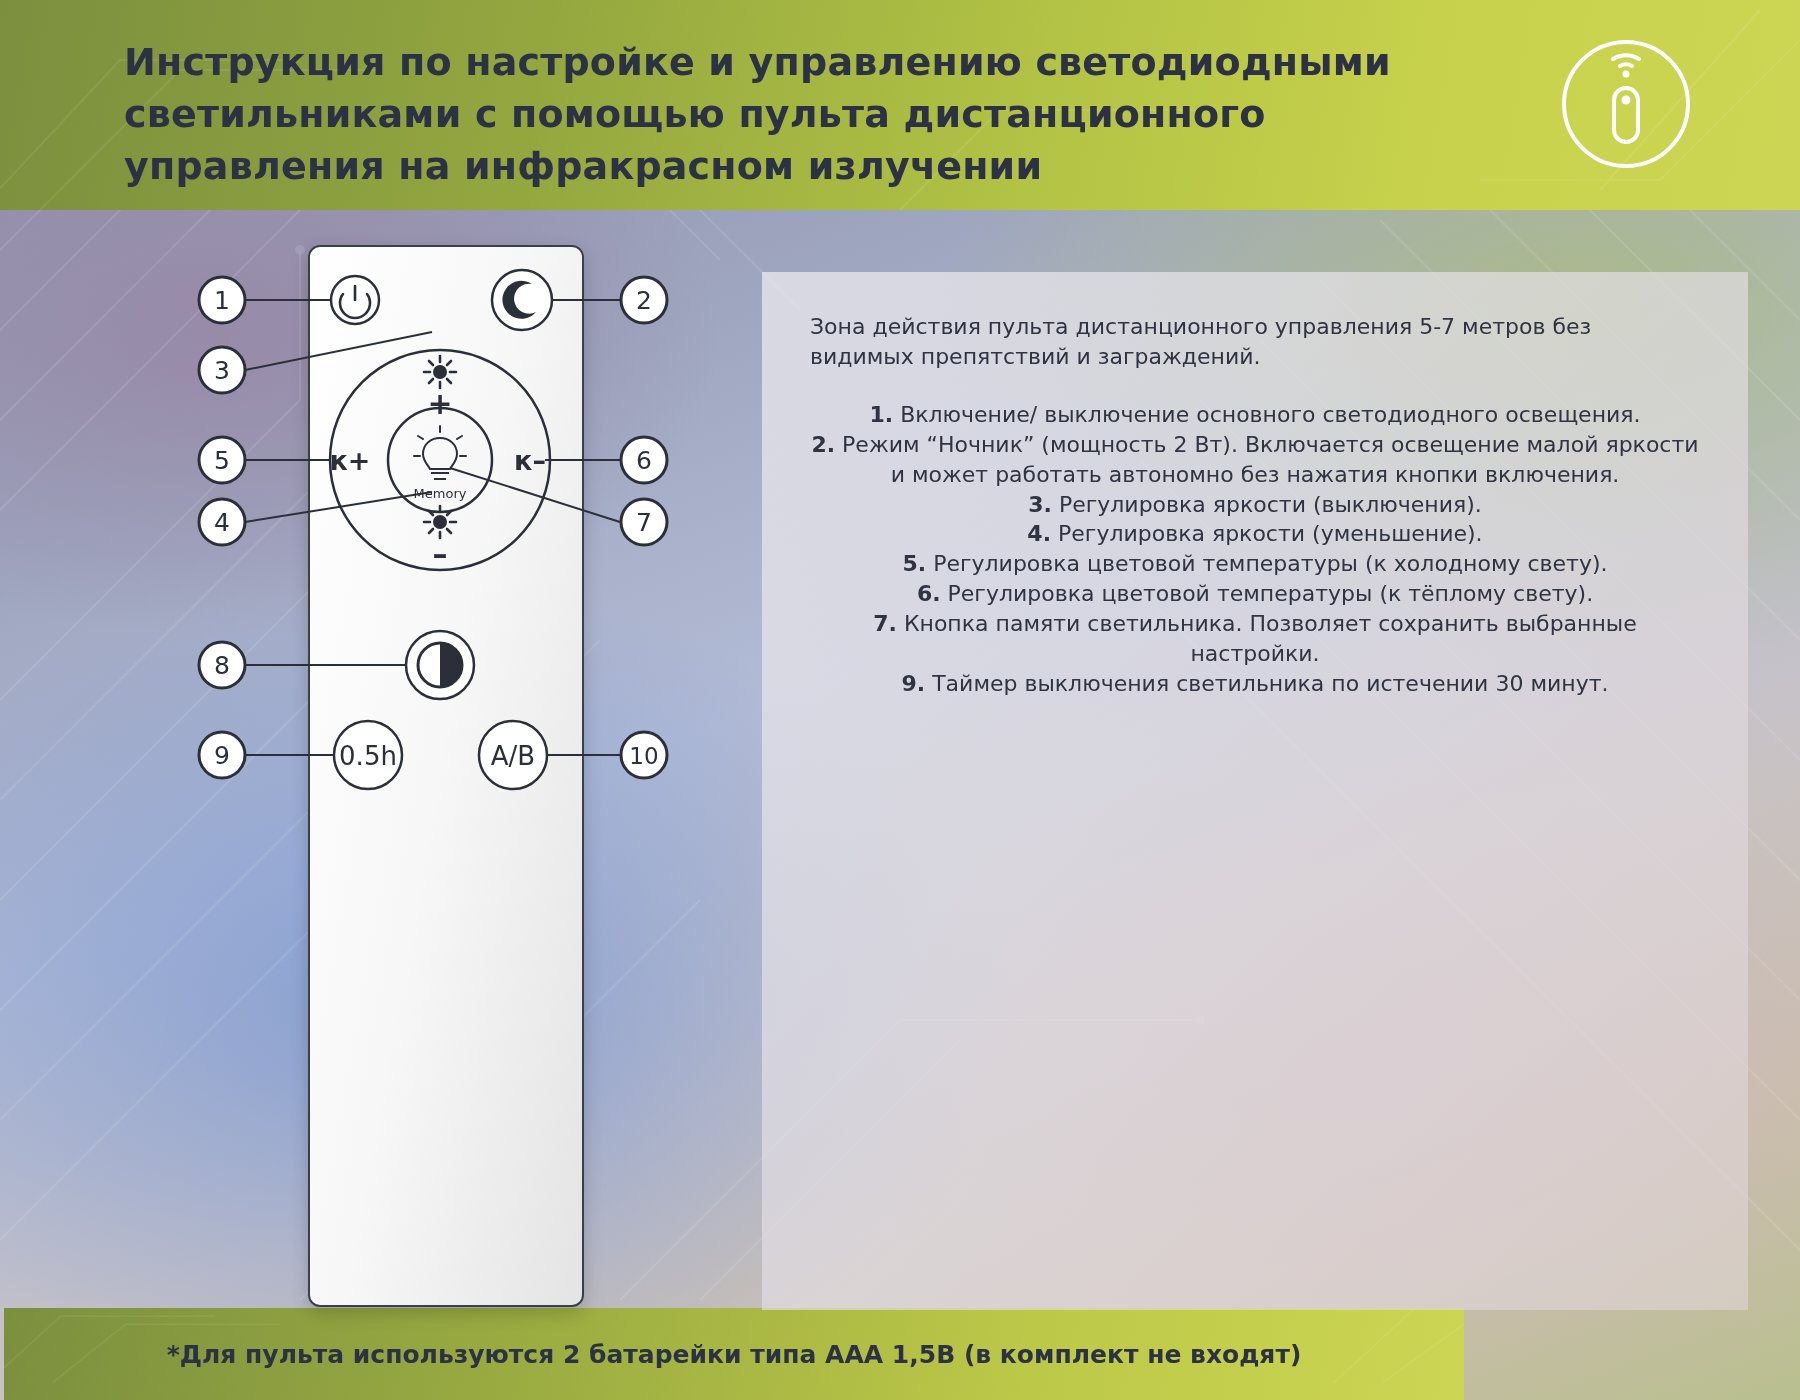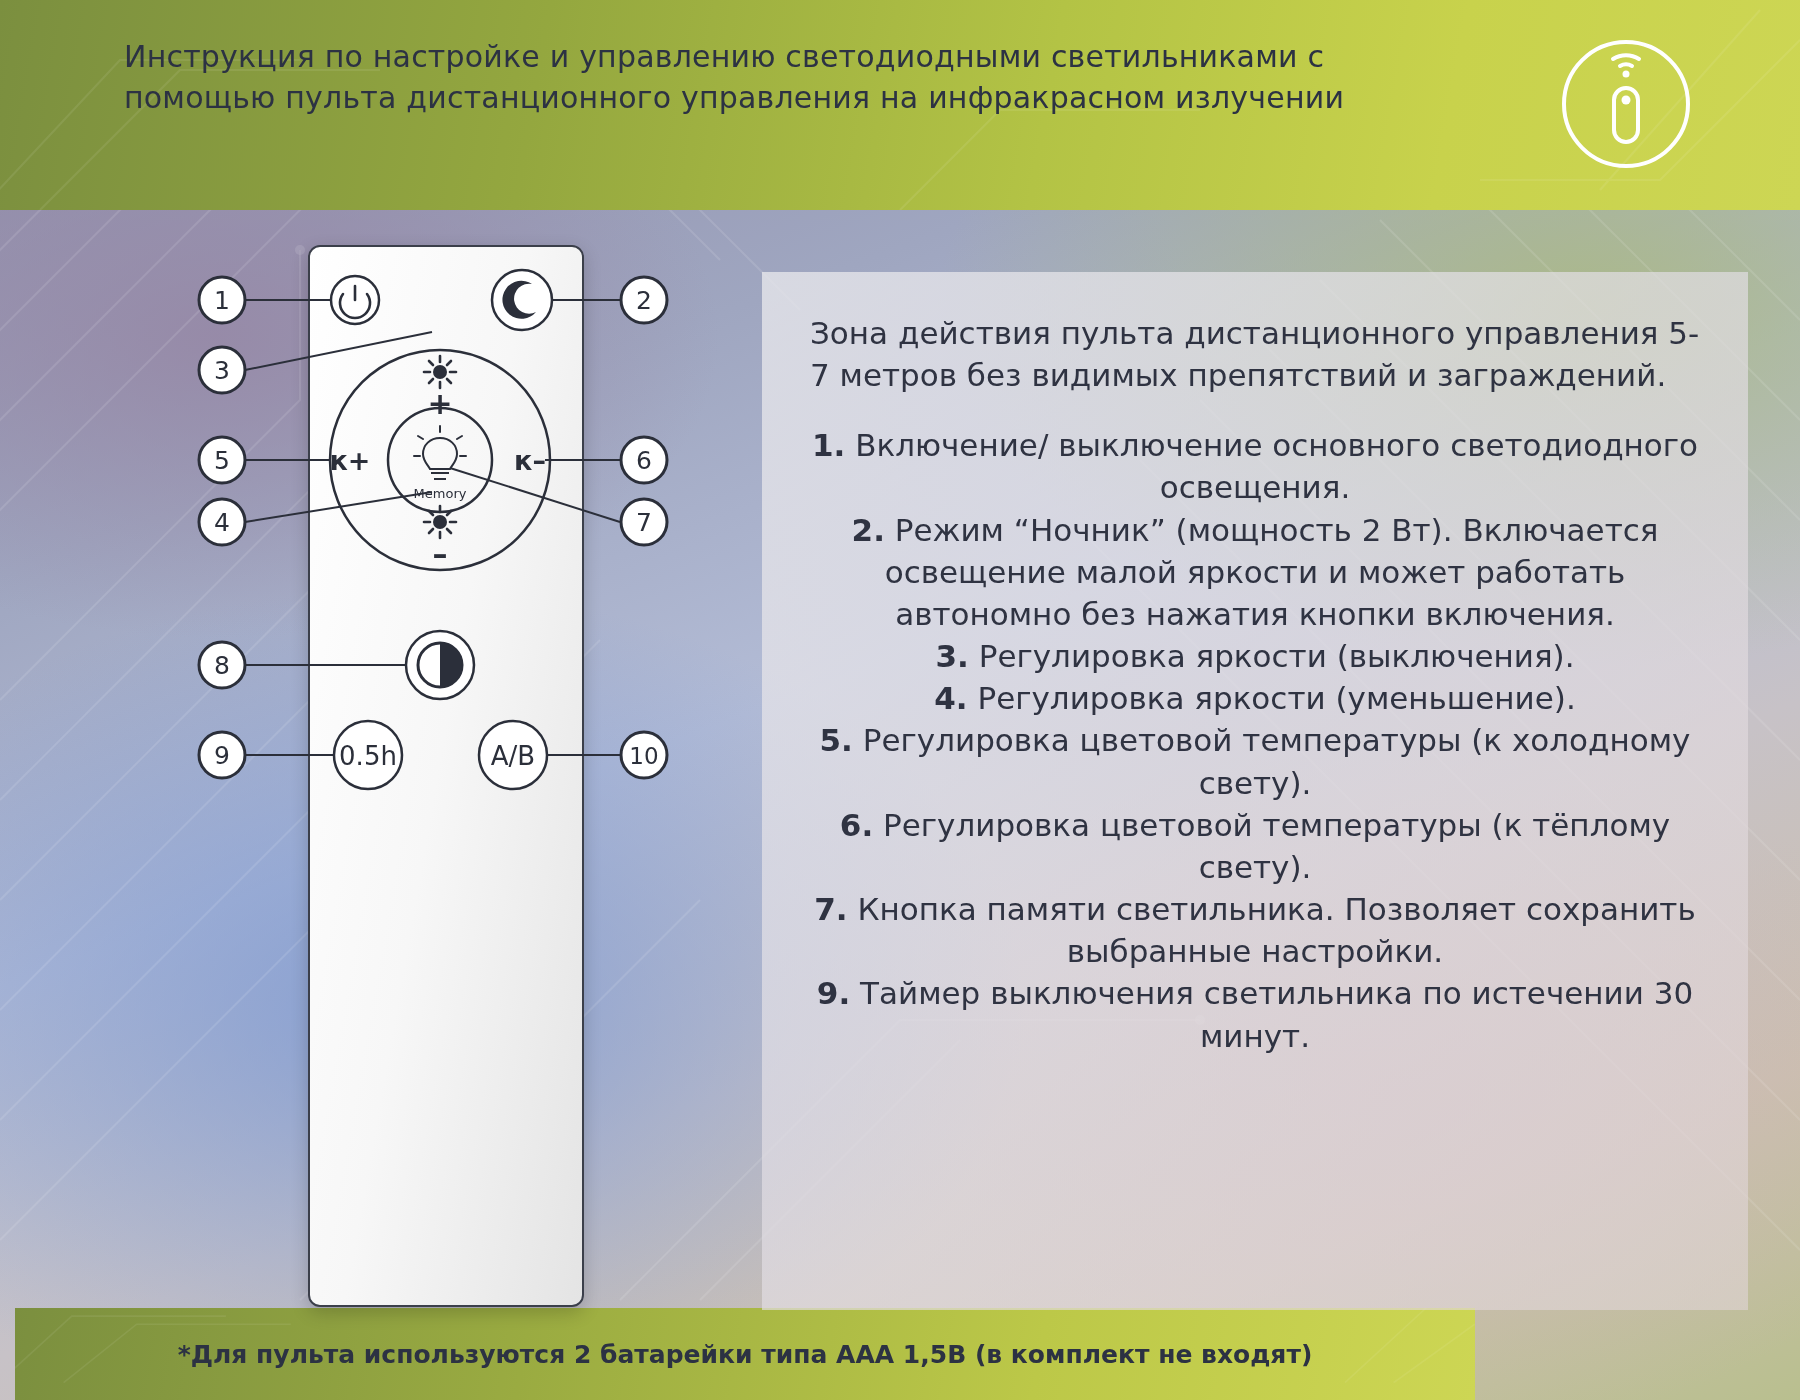--- a/index.html
+++ b/index.html
@@ -24,44 +24,44 @@
   .bg-lines{position:absolute;inset:0;opacity:.22;}
 
   
   .banner{
     position:absolute;left:0;top:0;width:1800px;height:210px;
     background:linear-gradient(100deg,#7b8f3f 0%, #94a73f 30%, #b3c345 58%, #c8d24c 80%, #cdd654 100%);
   }
   .banner-lines{position:absolute;inset:0;opacity:.18;}
   .banner h1{
     position:absolute;left:124px;top:36px;width:1350px;margin:0;
-    color:#2c3243;font-size:30px;line-height:1.37;font-weight:normal;
+    color:#2c3243;font-size:38px;line-height:1.37;font-weight:bold;
     font-family:"DejaVu Sans", sans-serif;
     letter-spacing:.2px;
   }
   .banner-icon{position:absolute;right:108px;top:38px;width:132px;height:132px;}
 
   
   .footer{
-    position:absolute;left:15px;bottom:0;width:1460px;height:92px;
+    position:absolute;left:4px;bottom:0;width:1460px;height:92px;
     background:linear-gradient(100deg,#7b8f3f 0%, #9aab41 35%, #bcc848 70%, #cdd654 100%);
   }
   .footer-lines{position:absolute;inset:0;opacity:.18;}
   .footer p{
     position:absolute;left:0;right:0;top:50%;transform:translateY(-50%);
     margin:0;text-align:center;color:#2c3243;font-size:25px;font-weight:bold;
   }
 
   
   .panel{
     position:absolute;left:762px;top:272px;width:986px;height:1038px;
     background:linear-gradient(135deg, rgba(232,232,236,0.78), rgba(226,222,228,0.70) 45%, rgba(224,212,214,0.62));
   }
   .panel-inner{position:absolute;left:48px;top:40px;width:890px;}
-  .panel p{margin:0 0 0 0;color:#2f3342;font-size:31px;line-height:1.36;}
+  .panel p{margin:0 0 0 0;color:#2f3342;font-size:22px;line-height:1.36;}
   .lead{margin-bottom:28px !important;font-size:25px;line-height:1.38;}
   .item{margin-bottom:21px;color:#2f3342;font-size:24.5px;line-height:1.36;text-align:center;}
   .item b{font-weight:bold;}
 
   
   .remote{
     position:absolute;left:308px;top:245px;width:272px;height:1058px;
     background:linear-gradient(100deg,#ffffff 0%,#f7f7f7 48%,#e4e4e4 100%);
     border:2px solid #3b3f4a;border-radius:12px;
     box-shadow:0 6px 18px rgba(0,0,0,.18);

